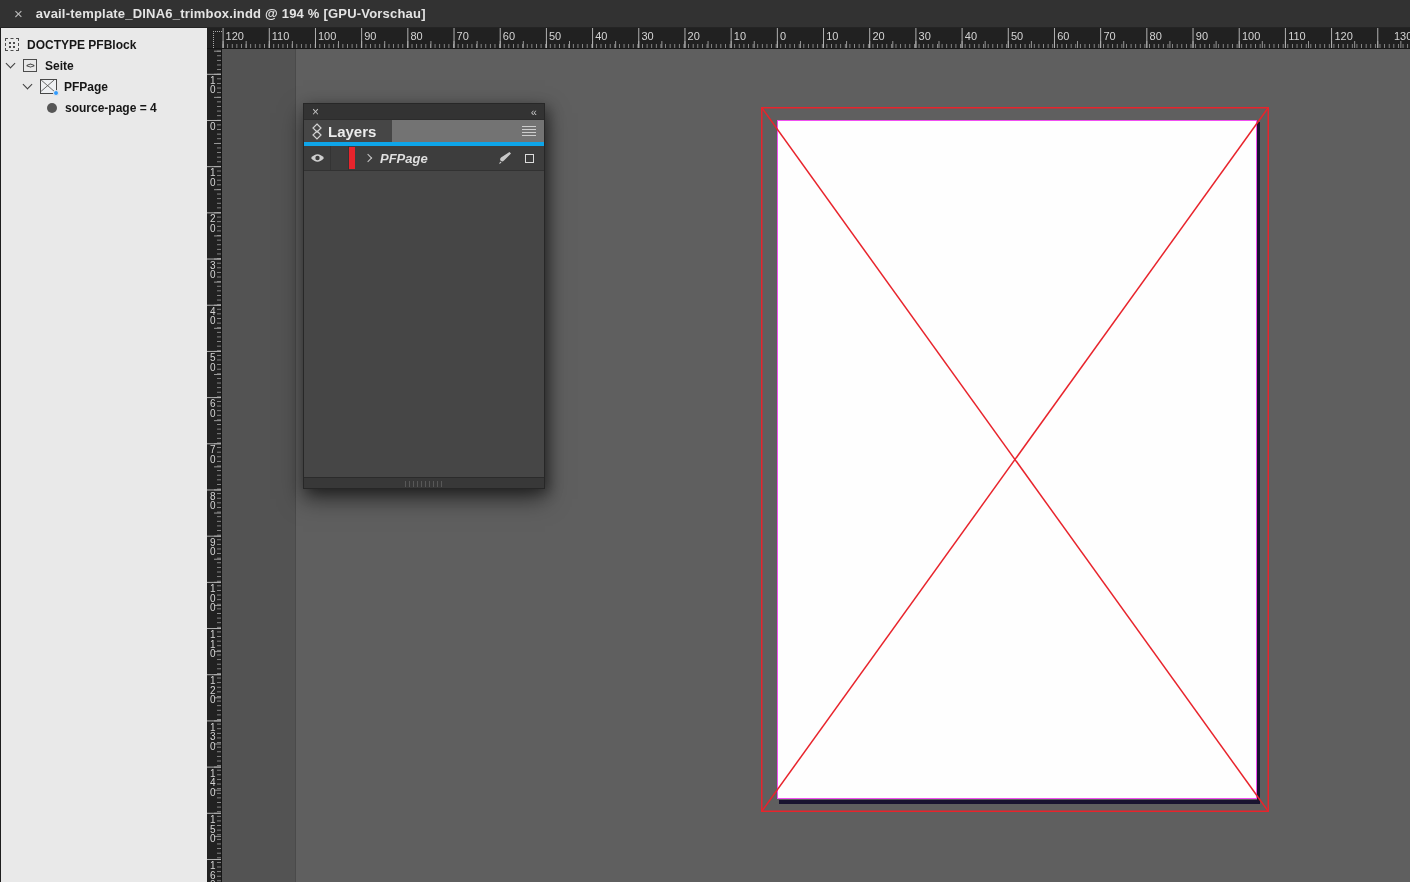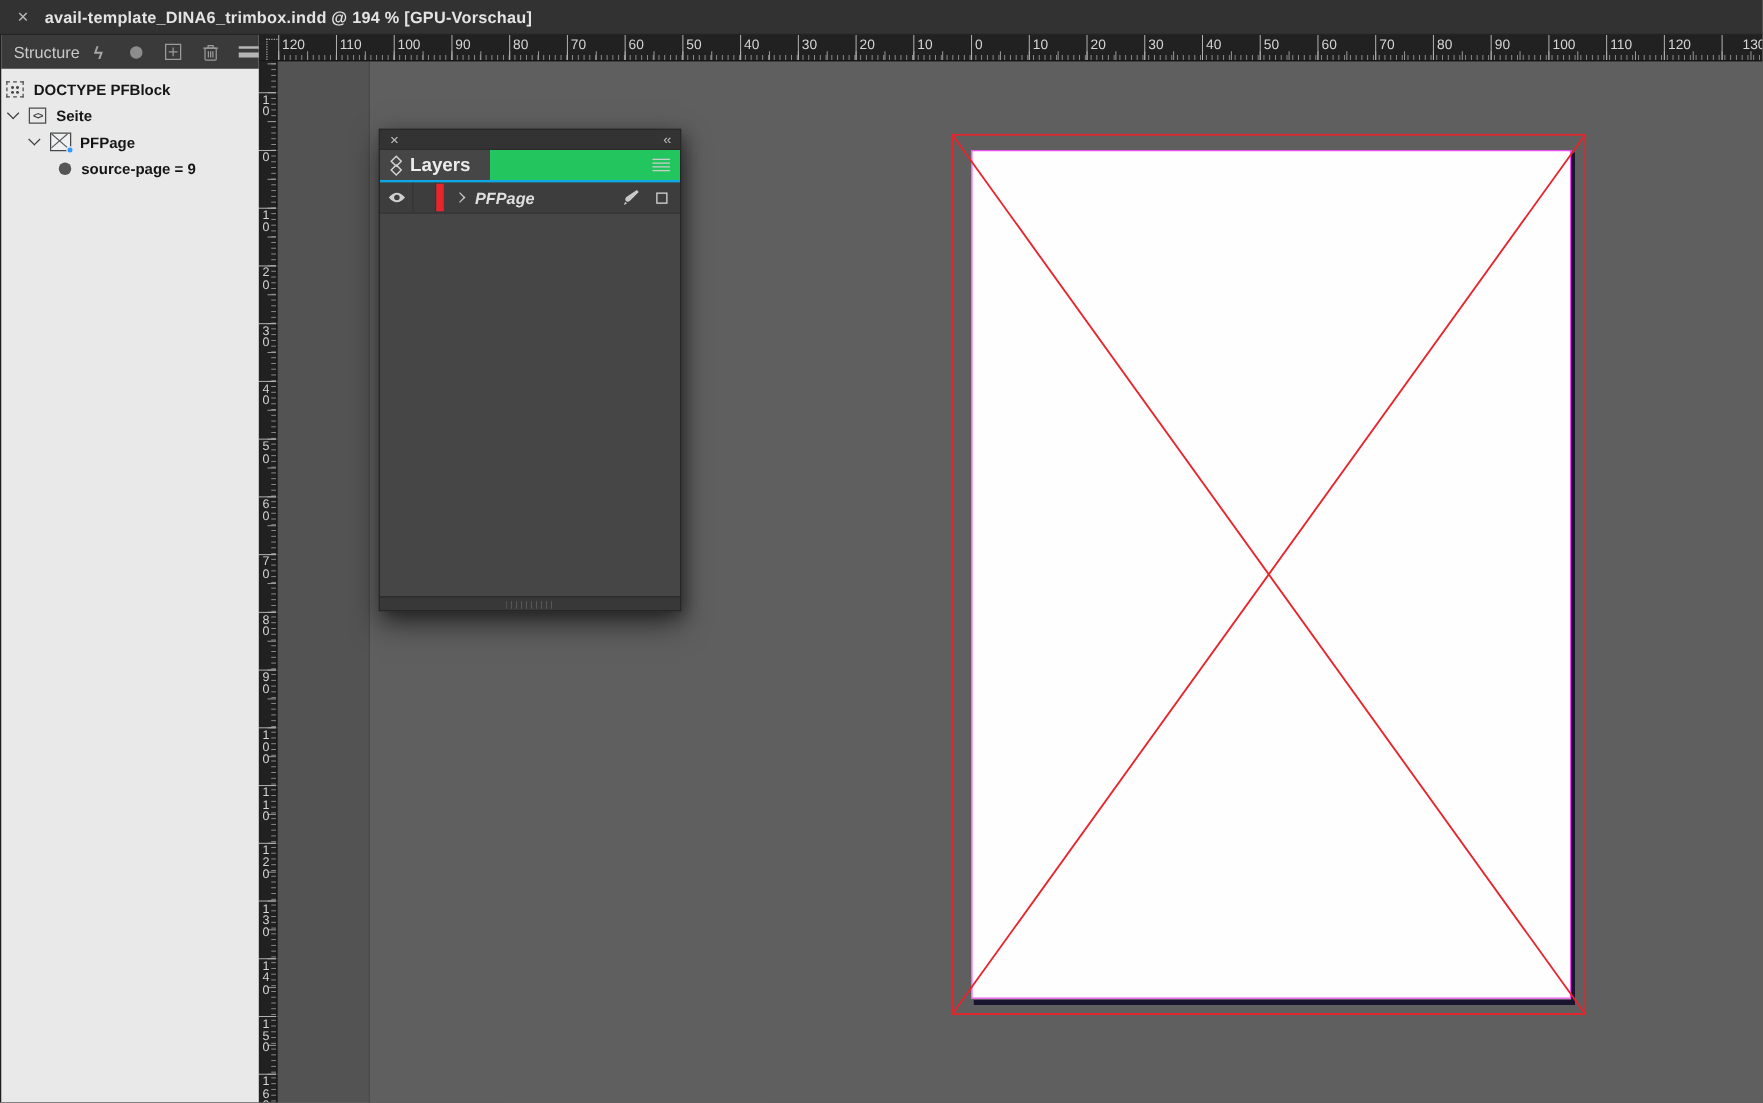--- a/index.html
+++ b/index.html
@@ -86,21 +86,21 @@
   .page-edge-bottom { position:absolute; left:557px; top:751px; width:481px; height:4px; background:#191430; }
   .frame-svg { position:absolute; left:539px; top:58px; width:508px; height:705px; }
 
   
   .layers-panel { position:absolute; left:303px; top:103px; width:242px; background:#424242; z-index:35;
                   border:1px solid #272727; box-shadow:0 10px 22px rgba(0,0,0,.5), 4px 4px 12px rgba(0,0,0,.35); }
   .lp-titlebar { height:16px; background:#333333; display:flex; align-items:center; padding:0 8px;
                  border-bottom:1px solid #2c2c2c; }
   .lp-close { color:#c3c3c3; font-size:12px; line-height:10px; }
   .lp-collapse { margin-left:auto; color:#c3c3c3; font-size:11px; letter-spacing:-1px; line-height:10px; }
-  .lp-tabrow { height:26px; background:#22c55e; display:flex; align-items:stretch; border-bottom:2px solid #0ea5e9;text-align:right; }
+  .lp-tabrow { height:26px; background:#737373; display:flex; align-items:stretch; border-bottom:4px solid #0ea5e9;text-align:right; }
   .lp-tab { background:#464646; display:flex; align-items:center; gap:6px; padding:0 16px 0 8px; }
   .lp-tab-label { font-size:15px; font-weight:bold; color:#ececec; }
   .lp-menu { margin-left:auto; margin-right:8px; display:flex; align-items:center; }
   .menu4 { width:14px; height:11px; display:flex; flex-direction:column; justify-content:space-between; }
   .menu4 i { display:block; height:1.6px; background:#cdcdcd; }
   .lp-row { height:25px; background:#3d3d3d; display:flex; align-items:stretch; border-bottom:1px solid #323232; }
   .cell-eye { width:27px; display:flex; align-items:center; justify-content:center; border-right:1px solid #343434; }
   .cell-lock { width:18px; border-right:1px solid #343434; }
   .colorbar { width:6px; margin:1px 0; }
   .row-chevron { width:6px; height:6px; border-right:1.5px solid #c9c9c9; border-top:1.5px solid #c9c9c9;
@@ -121,45 +121,20 @@
 </style>
 </head>
 <body>
 
 <div class="titlebar">
   <span class="tb-close">×</span>
   <span class="tb-title">avail-template_DINA6_trimbox.indd @ 194 % [GPU-Vorschau]</span>
 </div>
 
 <div class="structure-panel">
-  <div class="structure-header">
-    <span class="sh-label">Structure</span>
-    <span class="sh-icons">
-      <span class="sh-btn">
-          <span class="ic-bolt">ϟ</span>
-        </span>
-      <span class="sh-btn">
-          <span class="ic-circle"></span>
-        </span>
-      <span class="sh-btn">
-          <span class="ic-plusbox"></span>
-        </span>
-      <span class="sh-btn">
-        <svg width="13" height="14" viewBox="0 0 13 14">
-            <g fill="none" stroke="#9b9b9b" stroke-width="1">
-          <rect x="2" y="3.5" width="9" height="9.5" rx="1"></rect>
-              <path d="M0.5 3.5h12M4.5 3.5v-2h4v2M4.7 6v5M6.5 6v5M8.3 6v5"></path>
-        </g>
-          </svg>
-      </span>
-      <span class="sh-btn">
-          <span class="menu-lines"></span>
-        </span>
-    </span>
-  </div>
   <div class="tree" id="structure-tree">
       <div class="tree-row row-doctype">
         <span class="ic-doctype"></span>
         <span class="lbl">DOCTYPE PFBlock</span>
       </div>
       <div class="tree-row row-root">
         <span class="tree-chevron"></span>
         <span class="ic-element"></span>
         <span class="lbl">Seite</span>
       </div>
@@ -169,21 +144,21 @@
           <svg viewBox="0 0 17 15" width="15" height="13">
             <line x1="0" y1="0" x2="15" y2="13" stroke="#555" stroke-width="1"></line>
             <line x1="15" y1="0" x2="0" y2="13" stroke="#555" stroke-width="1"></line>
           </svg>
           <span class="dot"></span>
         </span>
         <span class="lbl">PFPage</span>
       </div>
       <div class="tree-row row-attr">
         <span class="ic-bullet"></span>
-        <span class="lbl">source-page = 9</span>
+        <span class="lbl">source-page = 4</span>
       </div>
     </div>
 </div>
 
 <div class="ruler-h" id="ruler-h">
     <span class="hlbl" style="left: 18.6px;">120</span>
     <span class="hlbl" style="left: 64.8px;">110</span>
     <span class="hlbl" style="left: 111px;">100</span>
     <span class="hlbl" style="left: 157.2px;">90</span>
     <span class="hlbl" style="left: 203.4px;">80</span>

